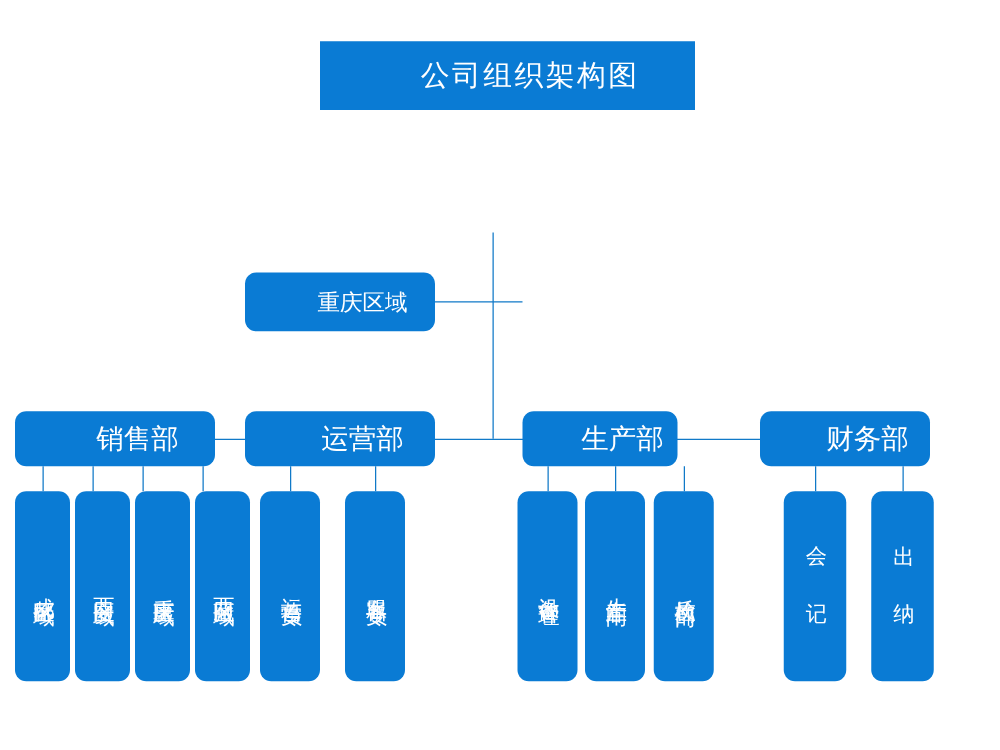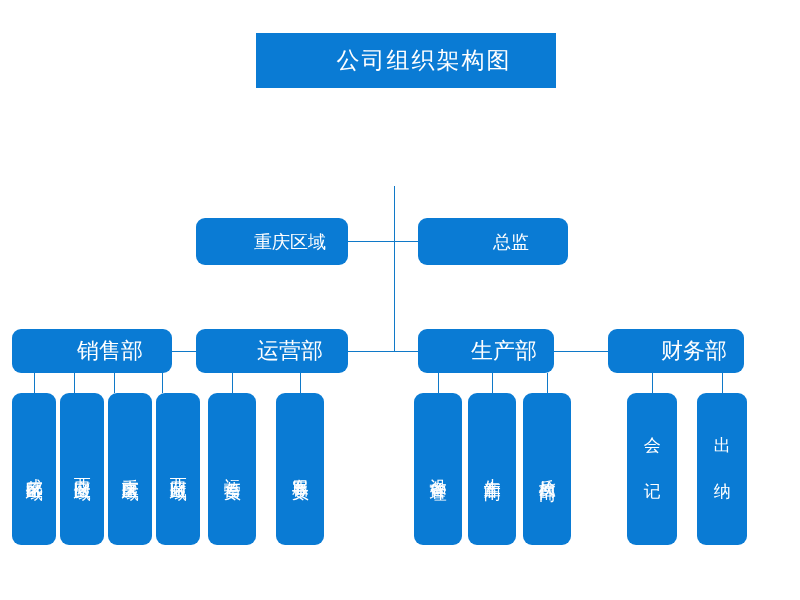--- a/index.html
+++ b/index.html
@@ -41,21 +41,21 @@
   
   .rounded{border-radius:9px;}
 
   .lvl1{ left:319px; top:141px; width:151px; height:46px; font-size:18px; }
   .lvl2-left{ left:196px; top:218px; width:152px; height:47px; font-size:18px; }
   .lvl2-right{ left:418px; top:218px; width:150px; height:47px; font-size:18px; }
 
   .dept{ top:329px; height:44px; font-size:22px; }
   .dept-sales{ left:12px;  width:160px; }
   .dept-ops{   left:196px; width:152px; }
-  .dept-prod{  left:418px; width:136px; }
+  .dept-prod{  left:418px; width:124px; }
   .dept-fin{   left:608px; width:136px;text-align:right; }
 
   
   .leaf{
     top:393px;height:152px;
     border-radius:9px;
     font-size:17px;
     writing-mode:vertical-rl;
     text-orientation:upright;
     align-items:center;
@@ -93,21 +93,20 @@
   <div class="line v" style="left:492px;top:373px;height:20px;"></div>
   <div class="line v" style="left:547px;top:373px;height:20px;"></div>
 
   <div class="line v" style="left:652px;top:373px;height:20px;"></div>
   <div class="line v" style="left:722px;top:373px;height:20px;"></div>
 
   <div class="node title-box">公司组织架构图</div>
 
 
   <div class="node rounded lvl2-left">重庆区域</div>
-  <div class="node rounded lvl2-right">总监</div>
 
   <div class="node rounded dept dept-sales">销售部</div>
   <div class="node rounded dept dept-ops">运营部</div>
   <div class="node rounded dept dept-prod">生产部</div>
   <div class="node rounded dept dept-fin">财务部</div>
 
   <div class="node leaf w44" style="left:12px;">成都区域</div>
   <div class="node leaf w44" style="left:60px;">西安区域</div>
   <div class="node leaf w44" style="left:108px;">重庆区域</div>
   <div class="node leaf w44" style="left:156px;">西藏区域</div>

